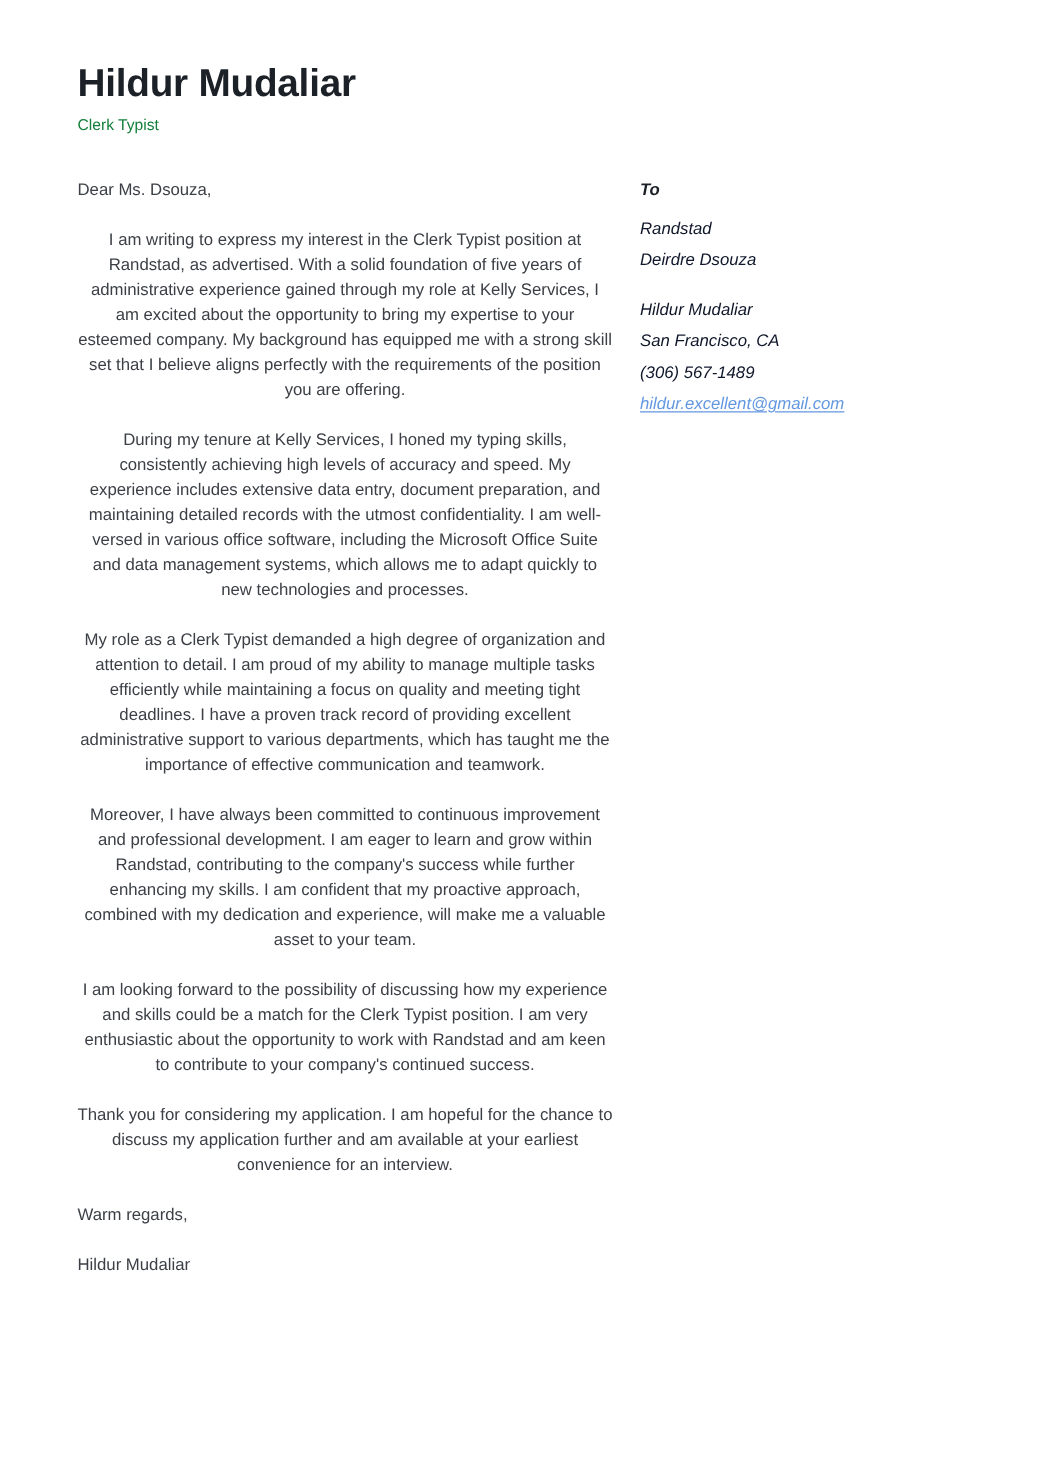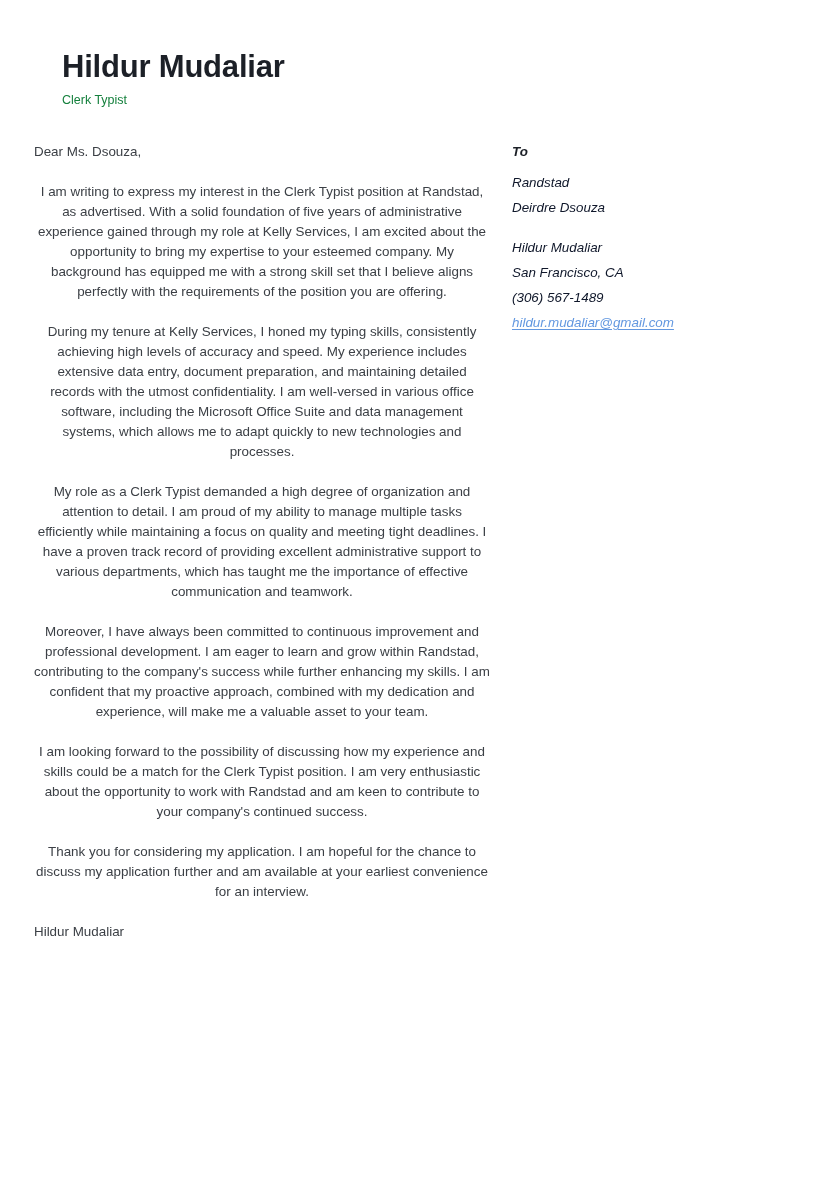--- a/index.html
+++ b/index.html
@@ -50,21 +50,21 @@
   .content {
     position: absolute;
     left: 0;
     top: 142px;
     width: 833px;
     display: flex;
     align-items: flex-start;
   }
   .letter-col {
     width: 506px;
-    padding-left: 34px;
+    padding-left: 62px;
     padding-right: 16px;
   }
   .meta-col {
     width: 327px;
     padding-left: 6px;
     font-style: italic;
   }
 
   
   .salutation {
@@ -143,37 +143,38 @@
       <p class="body-par">During my tenure at Kelly Services, I honed my typing skills, consistently achieving high levels of accuracy and speed. My experience includes extensive data entry, document preparation, and maintaining detailed records with the utmost confidentiality. I am well-versed in various office software, including the Microsoft Office Suite and data management systems, which allows me to adapt quickly to new technologies and processes.</p>
 
       <p class="body-par">My role as a Clerk Typist demanded a high degree of organization and attention to detail. I am proud of my ability to manage multiple tasks efficiently while maintaining a focus on quality and meeting tight deadlines. I have a proven track record of providing excellent administrative support to various departments, which has taught me the importance of effective communication and teamwork.</p>
 
       <p class="body-par">Moreover, I have always been committed to continuous improvement and professional development. I am eager to learn and grow within Randstad, contributing to the company's success while further enhancing my skills. I am confident that my proactive approach, combined with my dedication and experience, will make me a valuable asset to your team.</p>
 
       <p class="body-par">I am looking forward to the possibility of discussing how my experience and skills could be a match for the Clerk Typist position. I am very enthusiastic about the opportunity to work with Randstad and am keen to contribute to your company's continued success.</p>
 
       <p class="body-par">Thank you for considering my application. I am hopeful for the chance to discuss my application further and am available at your earliest convenience for an interview.</p>
 
+      <p class="closing">Warm regards,</p>
 
       <p class="signature">Hildur Mudaliar</p>
 
     </div>
 
     <div class="meta-col">
 
       <div class="meta-block">
         <div class="meta-heading">To</div>
         <div class="meta-line">Randstad</div>
         <div class="meta-line">Deirdre Dsouza</div>
       </div>
 
       <div class="meta-block">
         <div class="meta-line">Hildur Mudaliar</div>
         <div class="meta-line">San Francisco, CA</div>
         <div class="meta-line">(306) 567-1489</div>
-        <a class="meta-link" href="#">hildur.mudaliar@gmail.com</a>
+        <a class="meta-link" href="#">hildur.excellent@gmail.com</a>
       </div>
 
     </div>
 
   </div>
 
 </div>
 
 </body></html>

